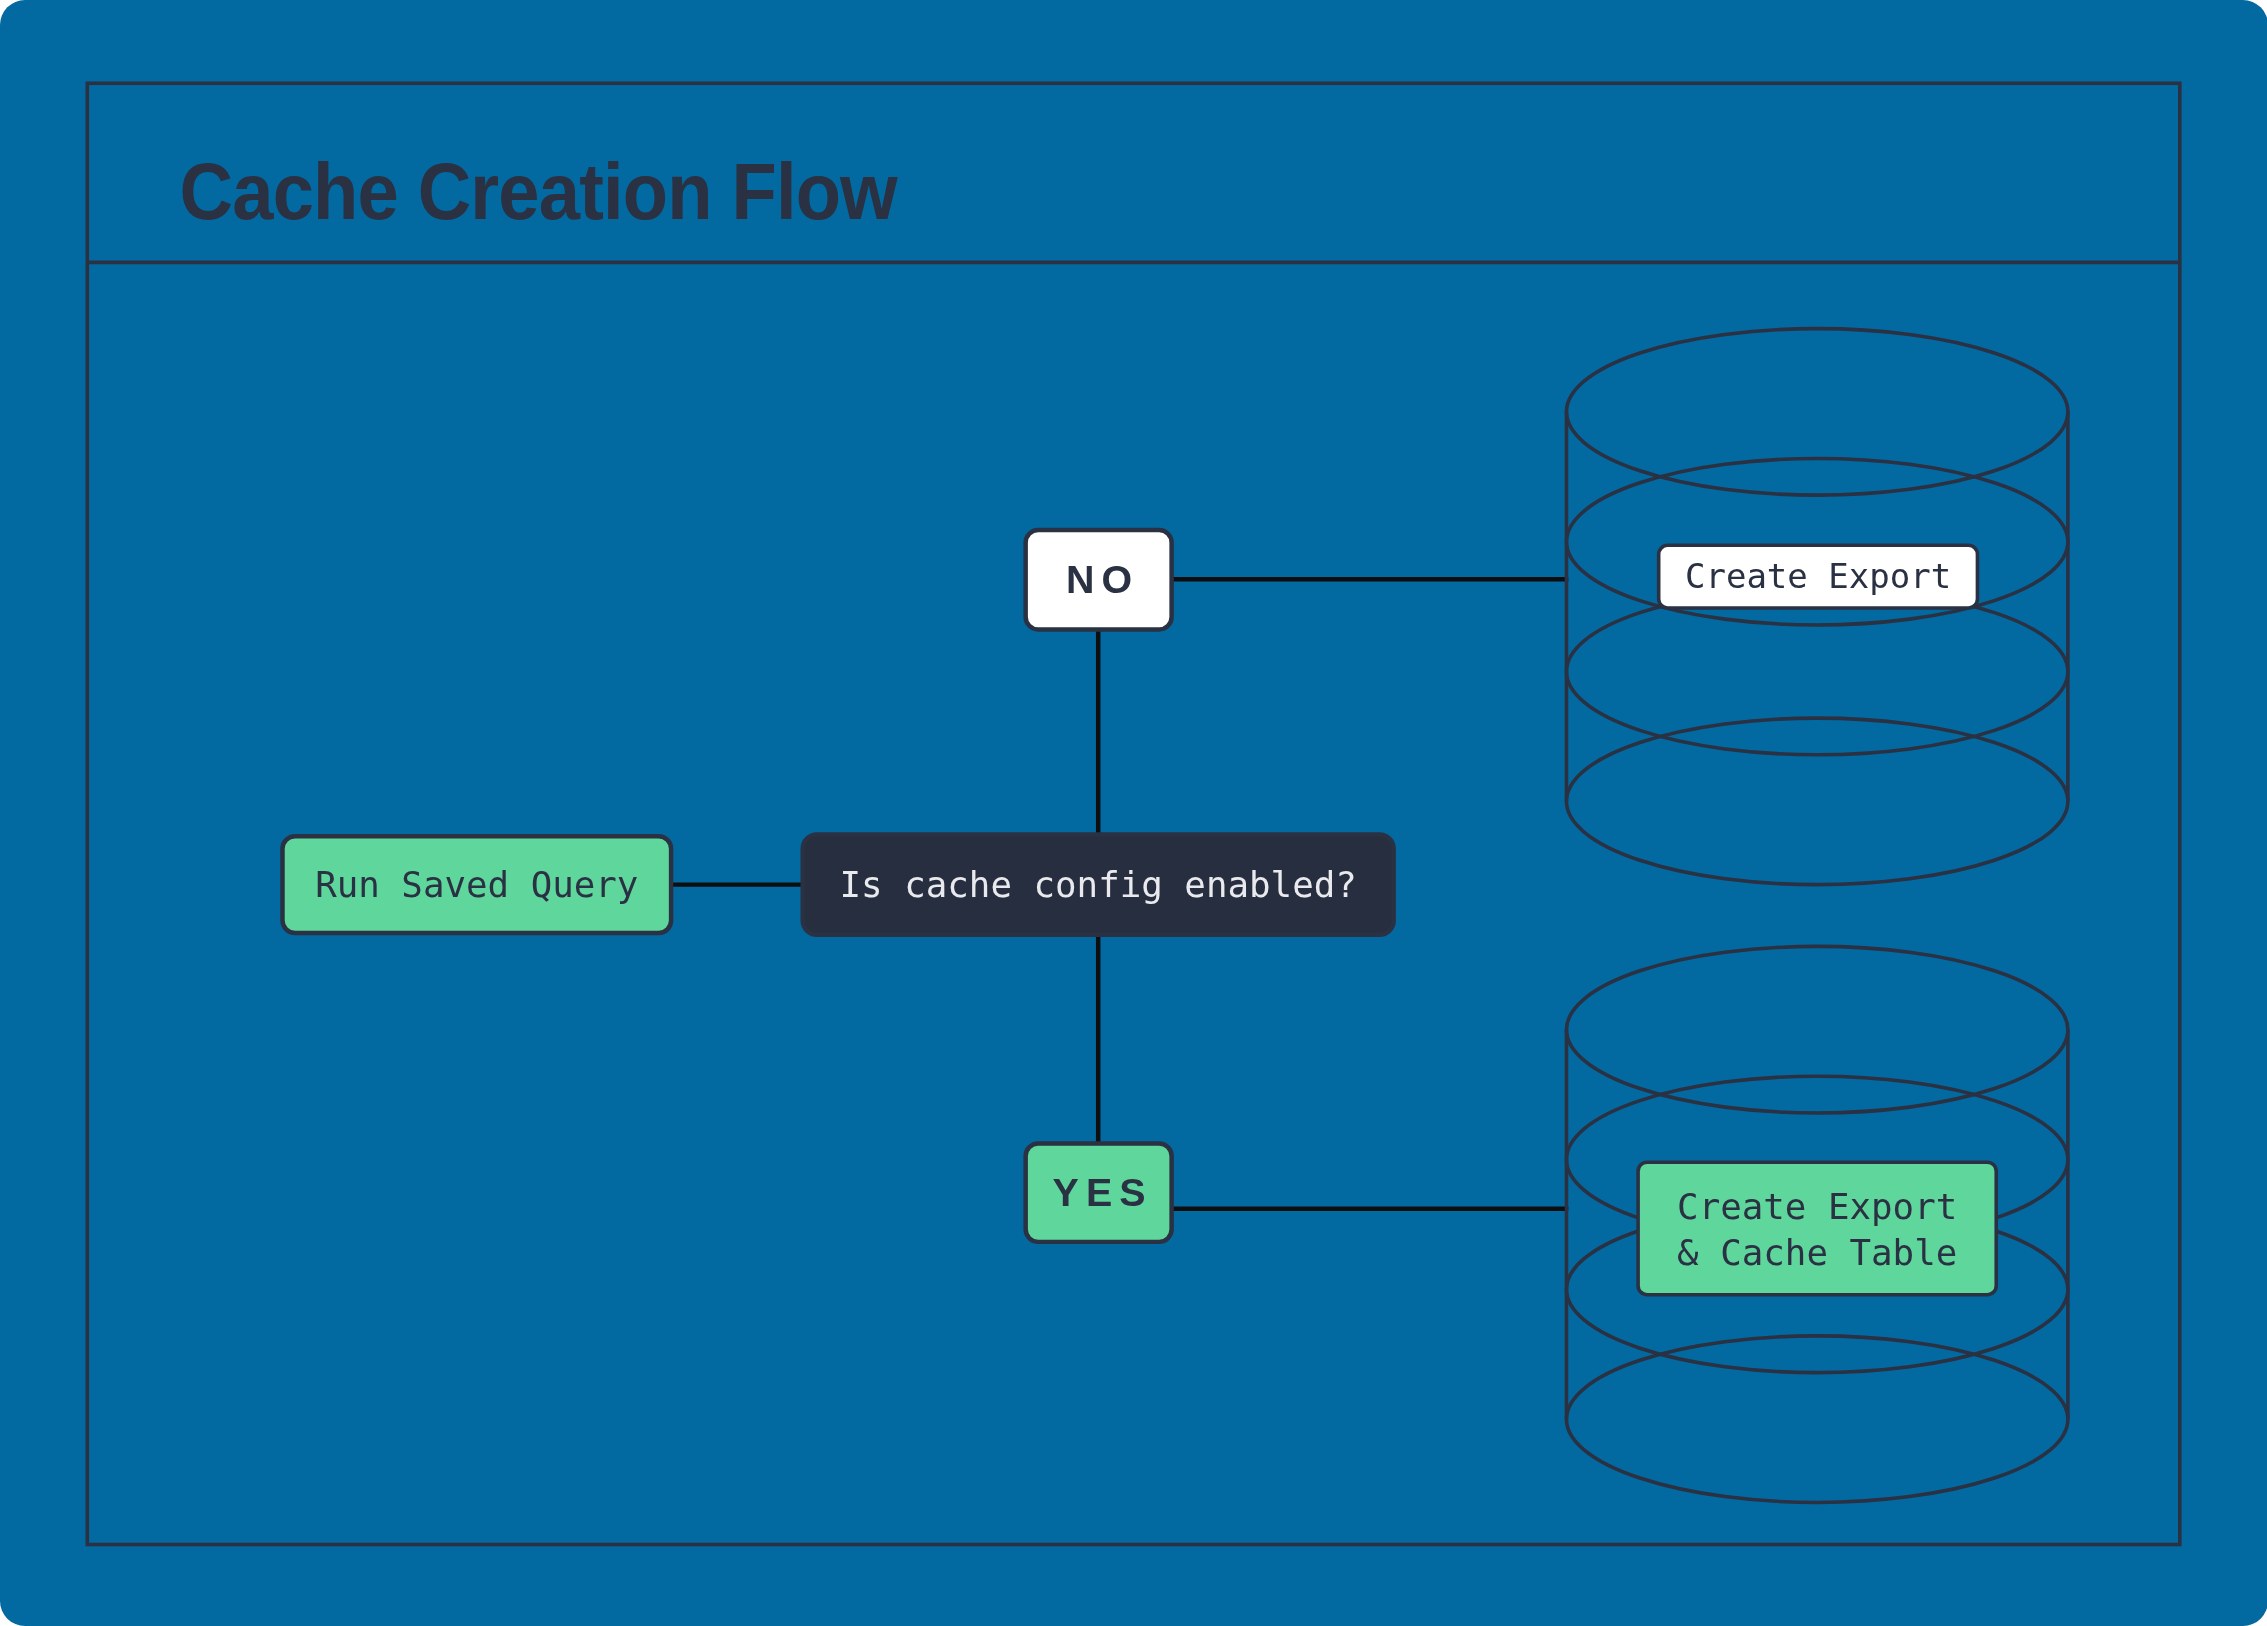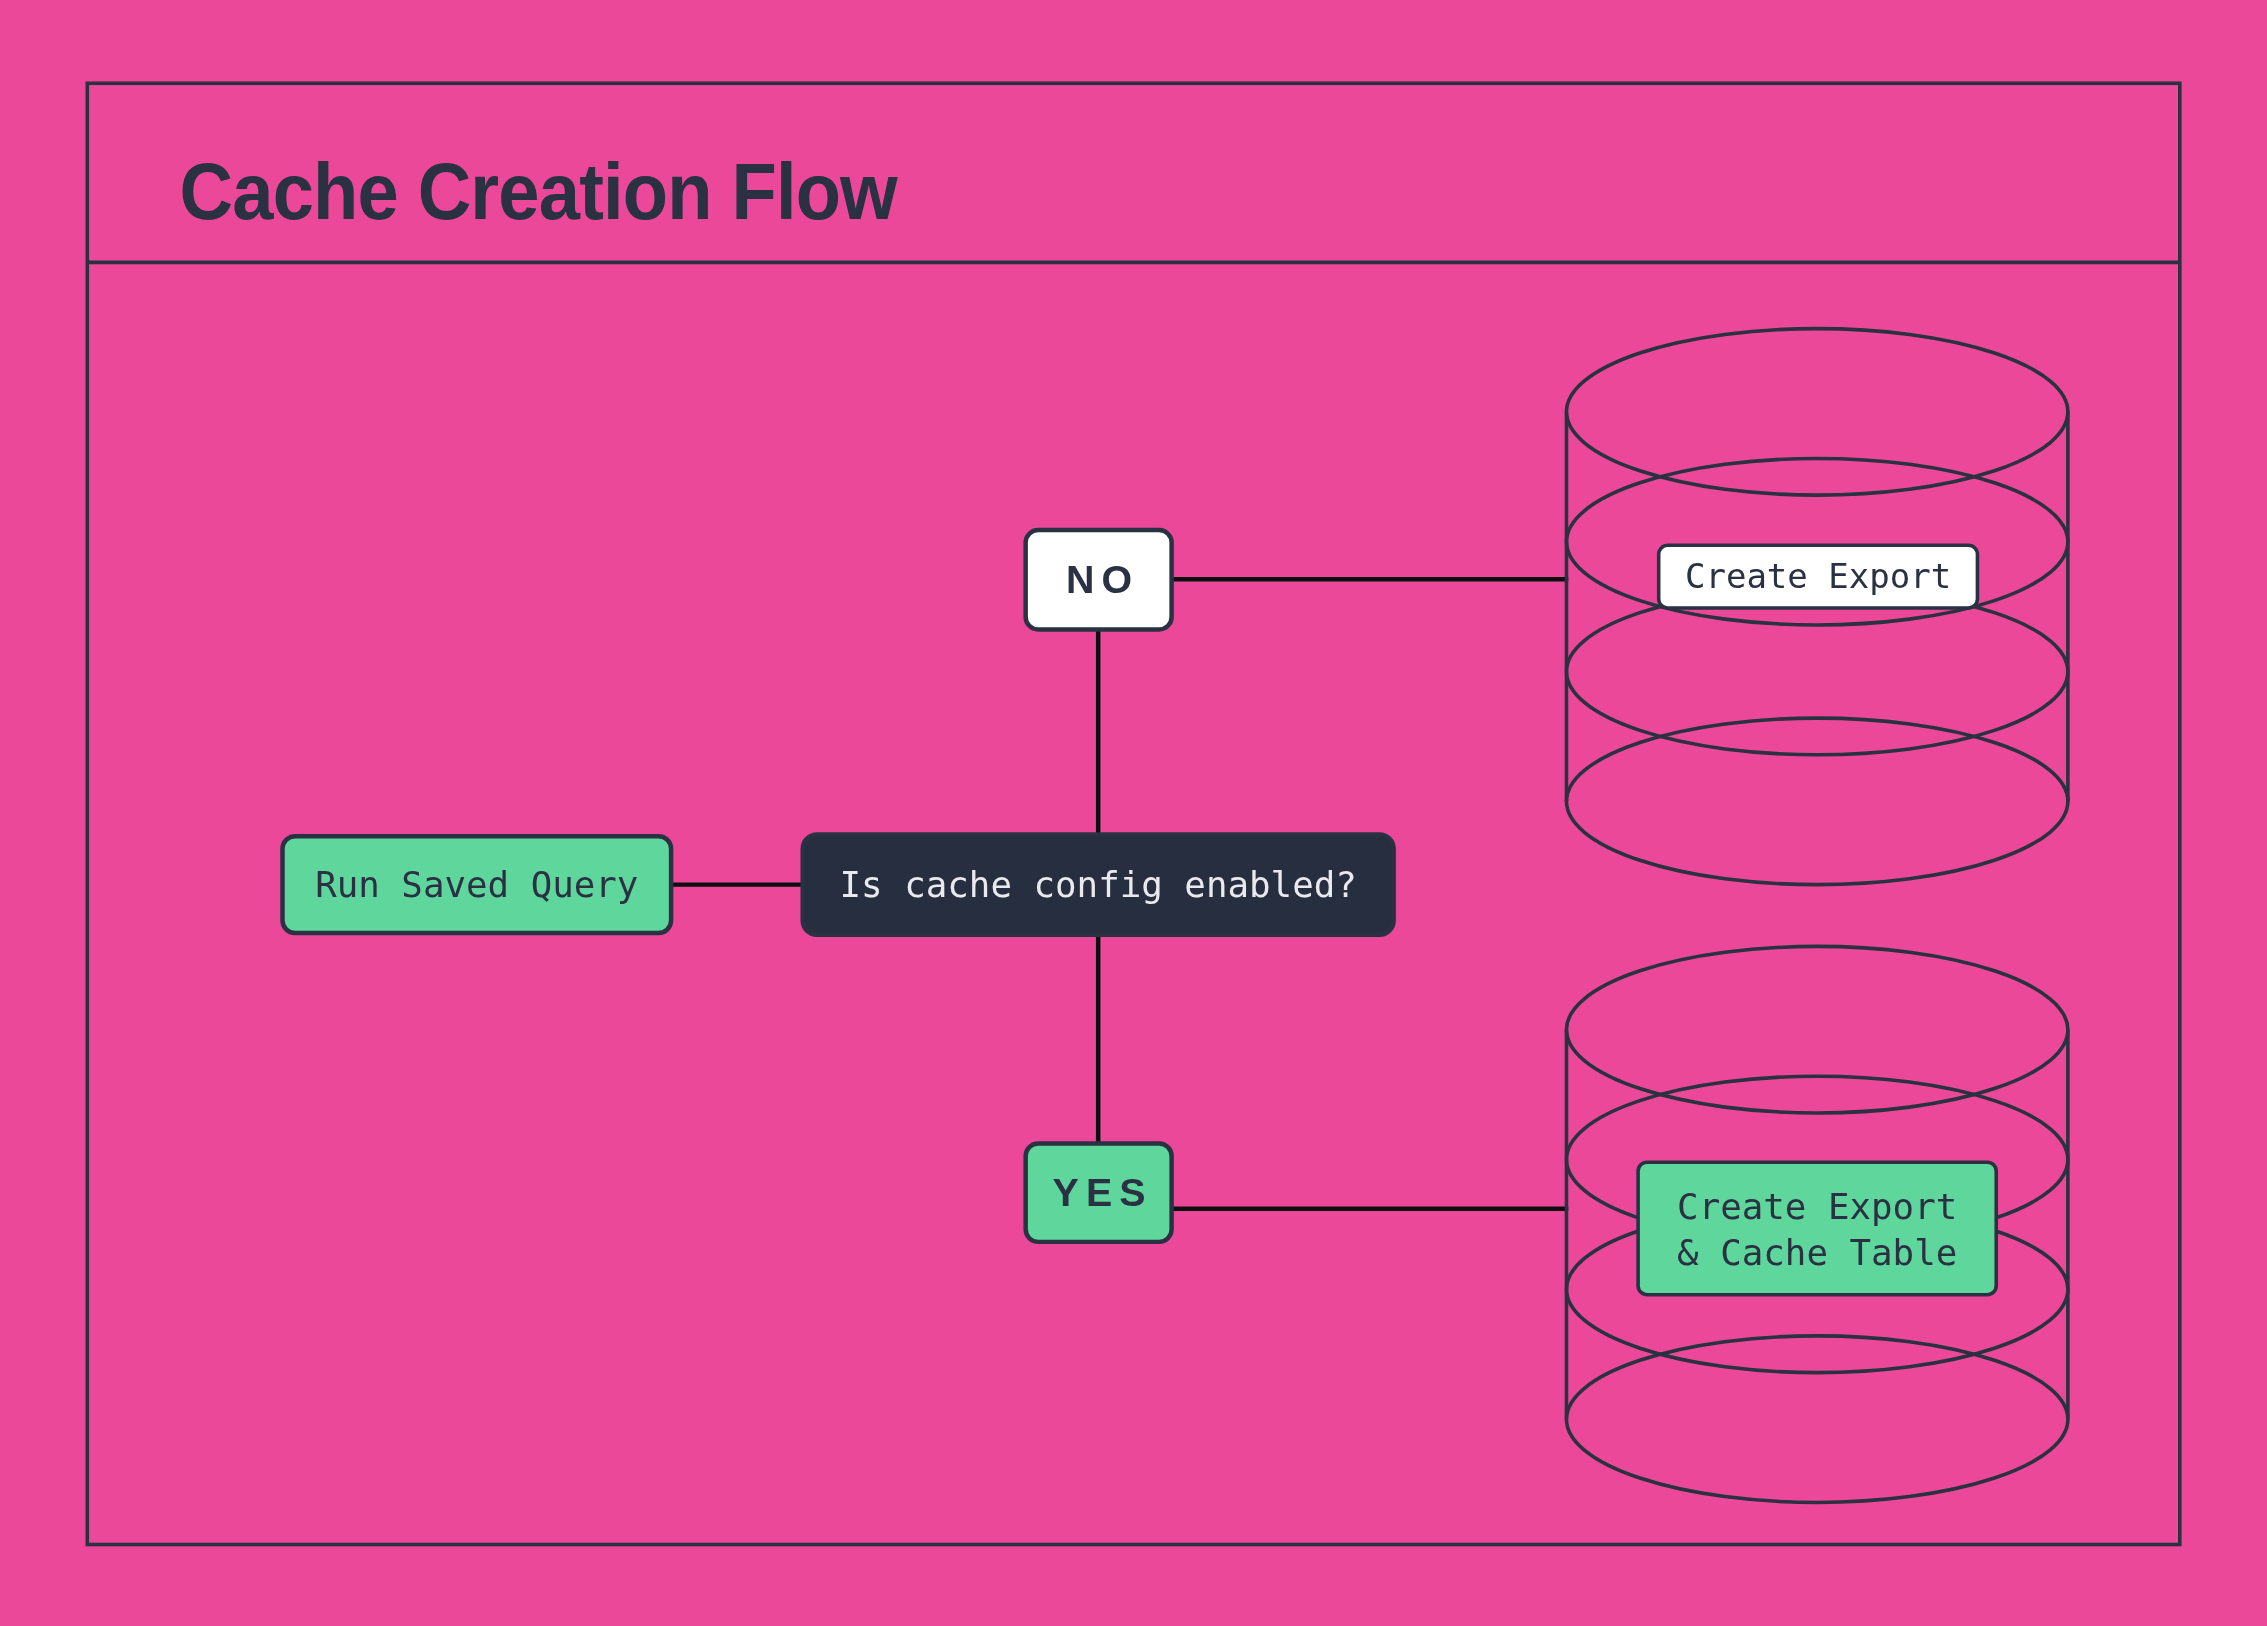--- a/index.html
+++ b/index.html
@@ -1,21 +1,22 @@
 <!DOCTYPE html>
 <html style="font-size:14.3px"><head>
 <meta charset="utf-8">
 <style>
   html, body { margin: 0; padding: 0; background: #ffffff; }
   .canvas {
     position: relative;
     width: 2268px;
     height: 1626px;
-    background: #ec4899;
+    background: #0369a1;
     overflow: hidden;
+    border-radius: 25px;
   }
   svg { display: block; width: 100%; height: 100%; }
   .title-text {
     font-family: "Liberation Sans", sans-serif;
     font-weight: bold;
     font-size: 90px;
     letter-spacing: -1px;
   }
   .mono-label {
     font-family: "DejaVu Sans Mono", monospace;

